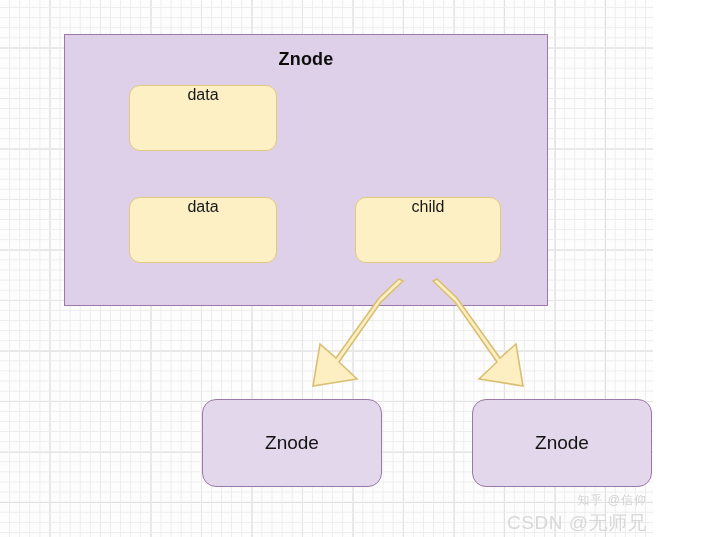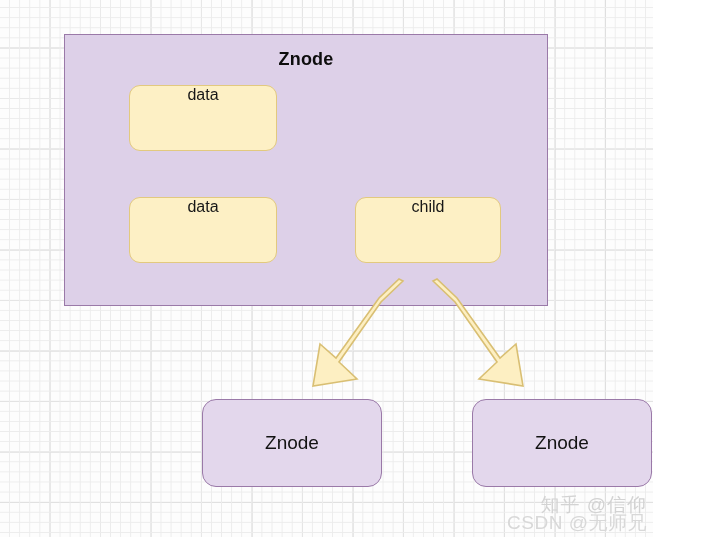--- a/index.html
+++ b/index.html
@@ -84,21 +84,21 @@
   }
   .watermark {
     position: absolute;
     right: 6px;
     font-family: "Liberation Sans", sans-serif;
     white-space: nowrap;
     pointer-events: none;
   }
   .wm-zhihu {
     top: 492px;
-    font-size: 19px;
+    font-size: 12px;
     color: #d3d3d3;
     letter-spacing: 1px;
   }
   .wm-csdn {
     top: 510px;
     font-size: 19px;
     color: #d8d8d8;
     letter-spacing: 0.5px;
   }
 </style>

